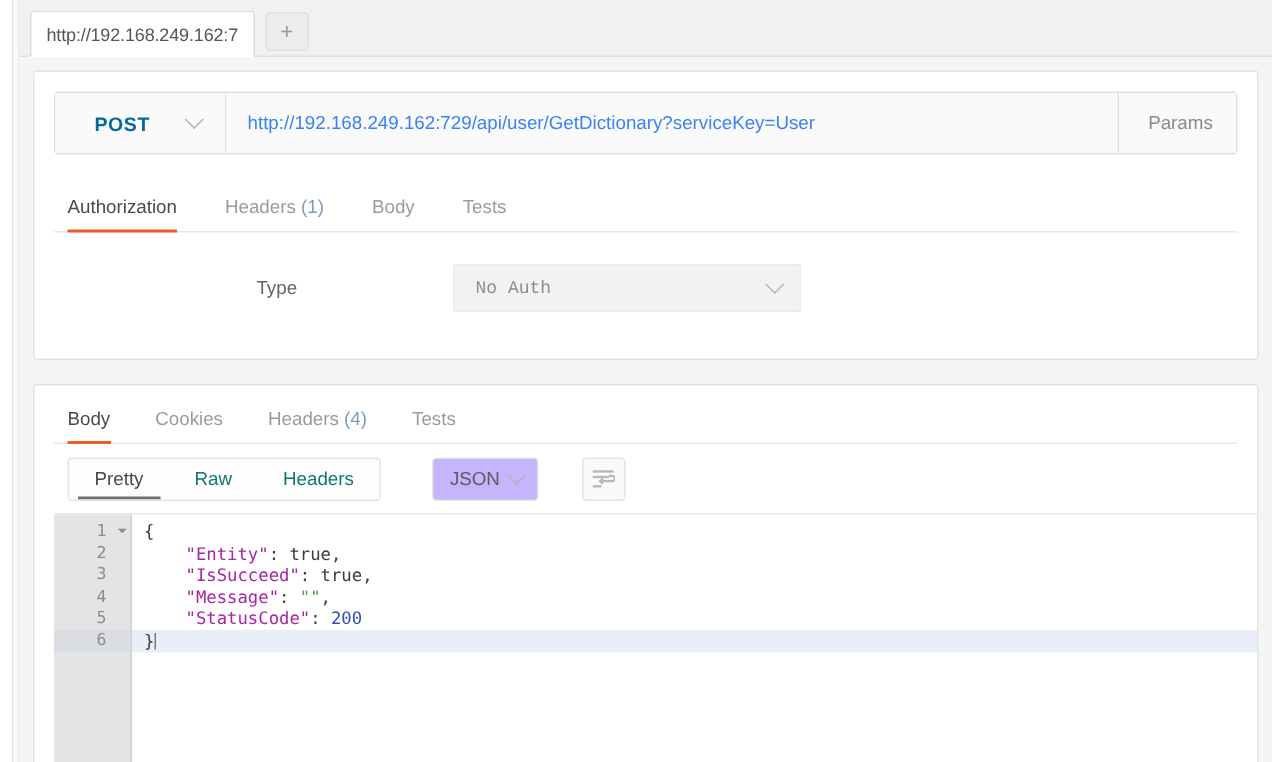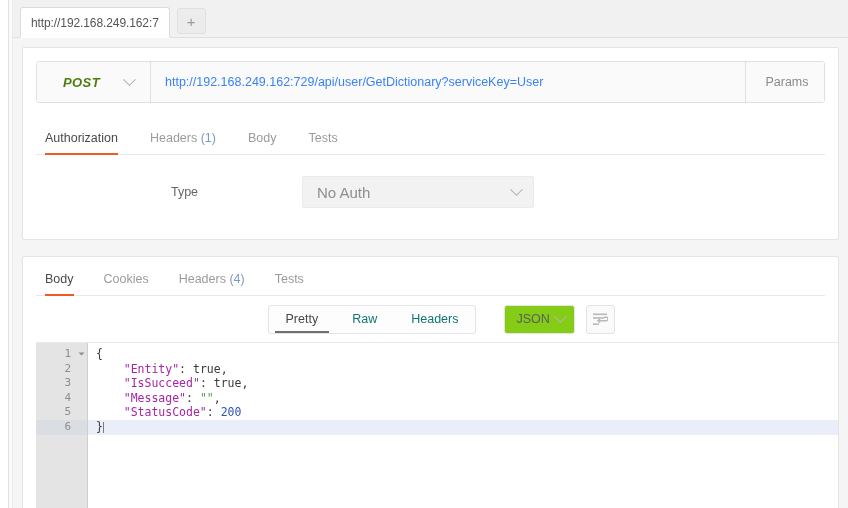--- a/index.html
+++ b/index.html
@@ -108,23 +108,22 @@
     display: flex;
     align-items: center;
     justify-content: space-between;
     padding: 0 16px 0 26px;
     border-right: 1px solid #e0e0e0;
     background: #fafafa;
   }
   .method-label {
     font-size: 13px;
     font-weight: bold;
-    color: #4d7c0f;
+    color: #0369a1;
     letter-spacing: 0.4px;
-    font-style: italic;
   }
   .chev {
     display: inline-block;
     width: 9px; height: 9px;
     border-right: 1.4px solid #b4b4b4;
     border-bottom: 1.4px solid #b4b4b4;
     transform: rotate(45deg) translate(-2px,-2px);
   }
   .url-box {
     flex: 1 1 auto;
@@ -191,21 +190,21 @@
     width: 232px;
     height: 32px;
     background: #f2f2f2;
     border: 1px solid #ebebeb;
     border-radius: 2px;
     display: flex;
     align-items: center;
     justify-content: space-between;
     padding: 0 12px 0 14px;
   }
-  .select-value { font-size: 15px; color: #8e8e8e; }
+  .select-value { font-size: 12px; color: #8e8e8e; font-family: Liberation Mono, monospace; }
 
   .req-panel { padding-bottom: 10px; }
 
   
   .resp-panel { margin-top: 16px; }
   .resp-tabs {
     display: flex;
     align-items: flex-end;
     height: 39px;
     margin: 0 13px;
@@ -213,22 +212,21 @@
     padding-left: 9px;
   }
   .resp-tabs .tab { margin-right: 30px; }
 
   
   .fmt-row {
     display: flex;
     align-items: center;
     height: 46px;
     padding-left: 22px;
-    gap: 4px;
-    justify-content: center;
+    gap: 22px;
   }
   .seg {
     display: flex;
     height: 29px;
     border: 1px solid #e4e4e4;
     border-radius: 3px;
     background: #fdfdfd;
     overflow: hidden;
   }
   .seg-item {
@@ -244,26 +242,26 @@
   .seg-item.active::after {
     content:"";
     position:absolute; left:6px; right:6px; bottom:0;
     height: 1.5px; background:#6f6f6f;
   }
   .json-select {
     height: 29px;
     min-width: 71px;
     border: 1px solid #e4e4e4;
     border-radius: 3px;
-    background: #84cc16;
+    background: #c4b5fd;
     display: flex;
     align-items: center;
     justify-content: space-between;
     padding: 0 9px 0 11px;
-    margin-left: 24px;
+    margin-left: 12px;
   }
   .json-label { font-size: 12.5px; color: #5d5d5d; }
   .wrap-btn {
     width: 29px; height: 29px;
     border: 1px solid #e4e4e4;
     border-radius: 3px;
     background: #fafafa;
     display: flex;
     align-items: center;
     justify-content: center;

